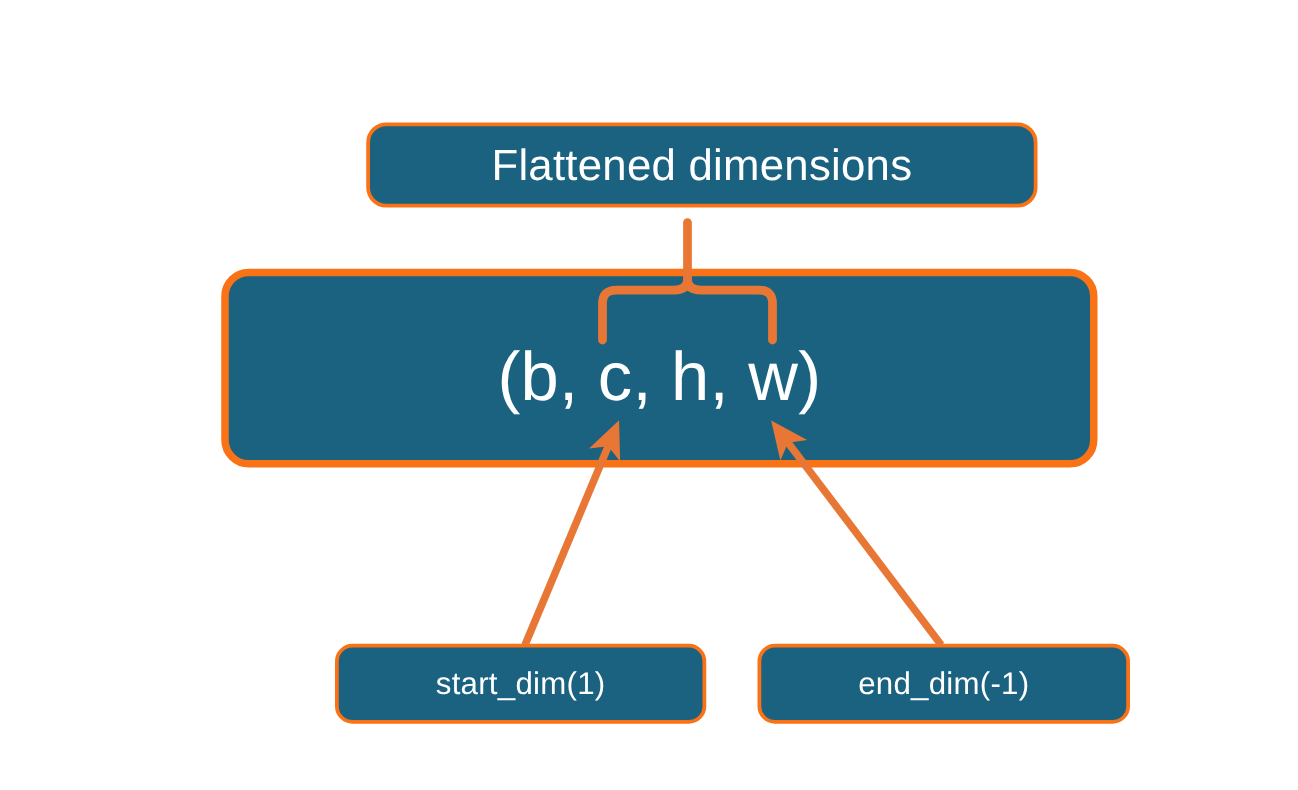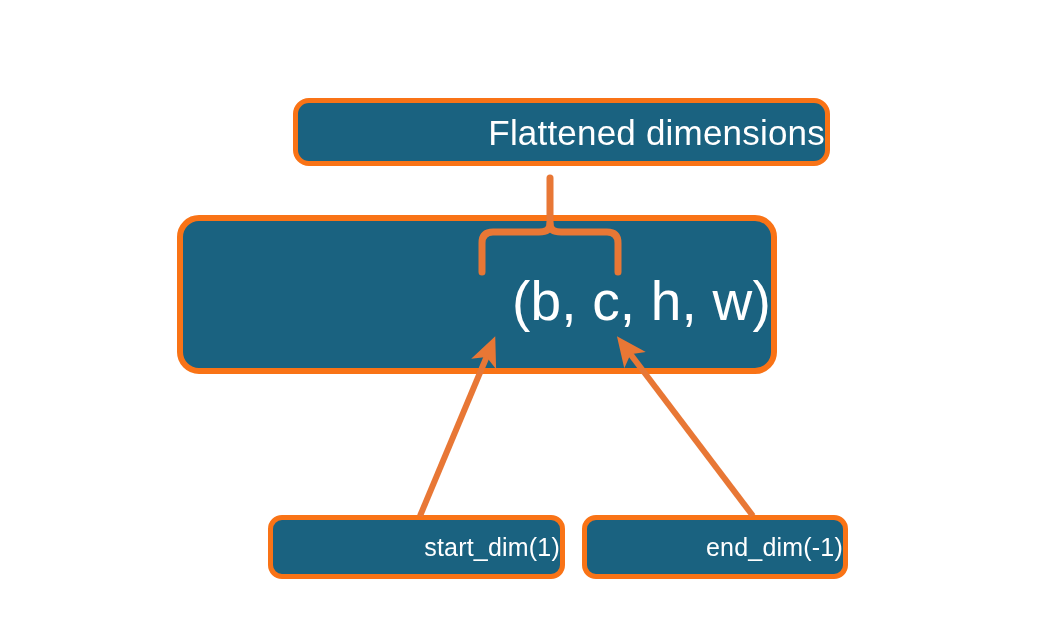--- a/index.html
+++ b/index.html
@@ -21,25 +21,25 @@
     top: 0;
     width: 1038px;
     height: 632px;
     background: #ffffff;
   }
 
   .node {
     position: absolute;
     box-sizing: border-box;
     background: #1a6280;
-    border: 5px solid #f97316;
+    border: 3px solid #f97316;
     border-radius: 14px;
     display: flex;
     align-items: center;
-    justify-content: flex-end;
+    justify-content: center;
     color: #ffffff;
     font-weight: 400;
     letter-spacing: 0.2px;
     z-index: 2;
   }
 
   
   #node-flattened {
     left: 293px;
     top: 98px;
@@ -49,42 +49,42 @@
   }
   #node-flattened .node-label {
     font-size: 35px;
     line-height: 1;
   }
 
   
   #node-shape {
     left: 177px;
     top: 215px;
-    width: 600px;
+    width: 701px;
     height: 159px;
     border-radius: 22px;
     border-width: 6px;
   }
   #node-shape .node-label {
     font-size: 55px;
     line-height: 1;
     margin-top: 14px;
   }
 
   
   #node-start-dim {
     left: 268px;
     top: 515px;
     width: 297px;
     height: 64px;
   }
   #node-end-dim {
-    left: 582px;
+    left: 606px;
     top: 515px;
-    width: 266px;
+    width: 298px;
     height: 64px;
   }
   #node-start-dim .node-label,
   #node-end-dim .node-label {
     font-size: 25px;
     line-height: 1;
   }
 
   
   #connectors {

